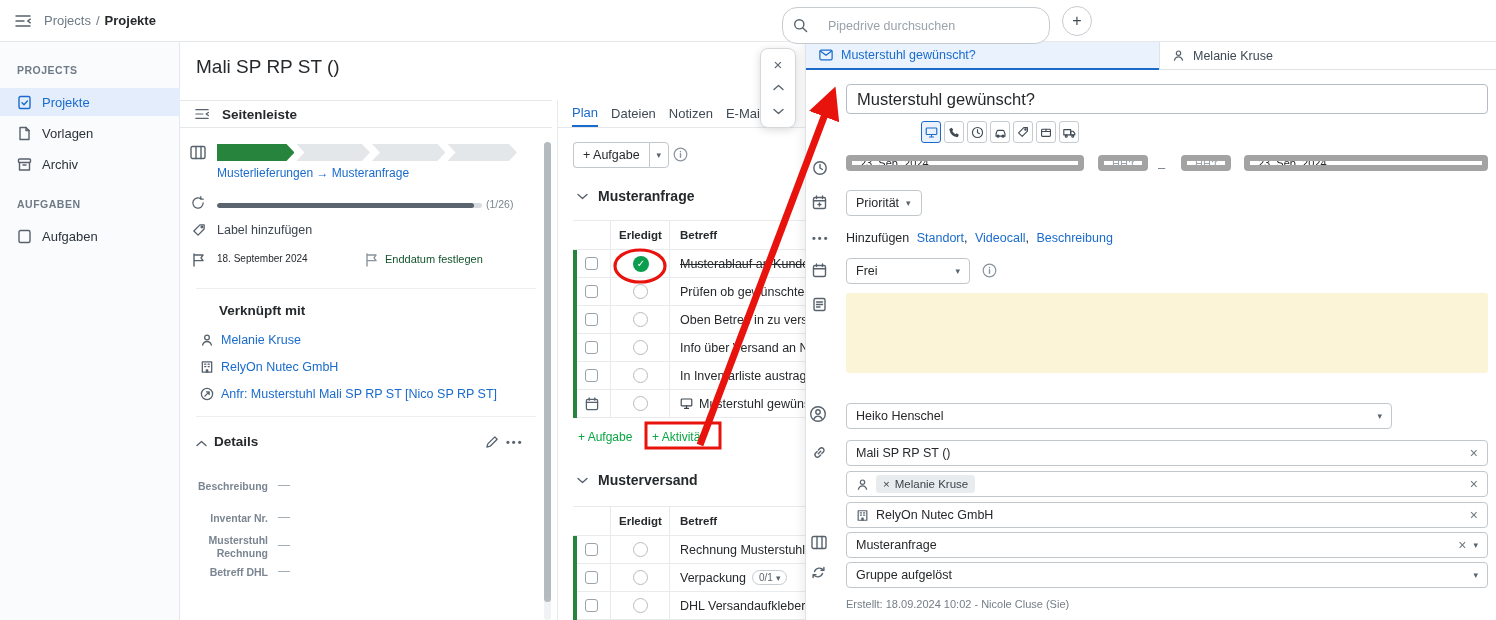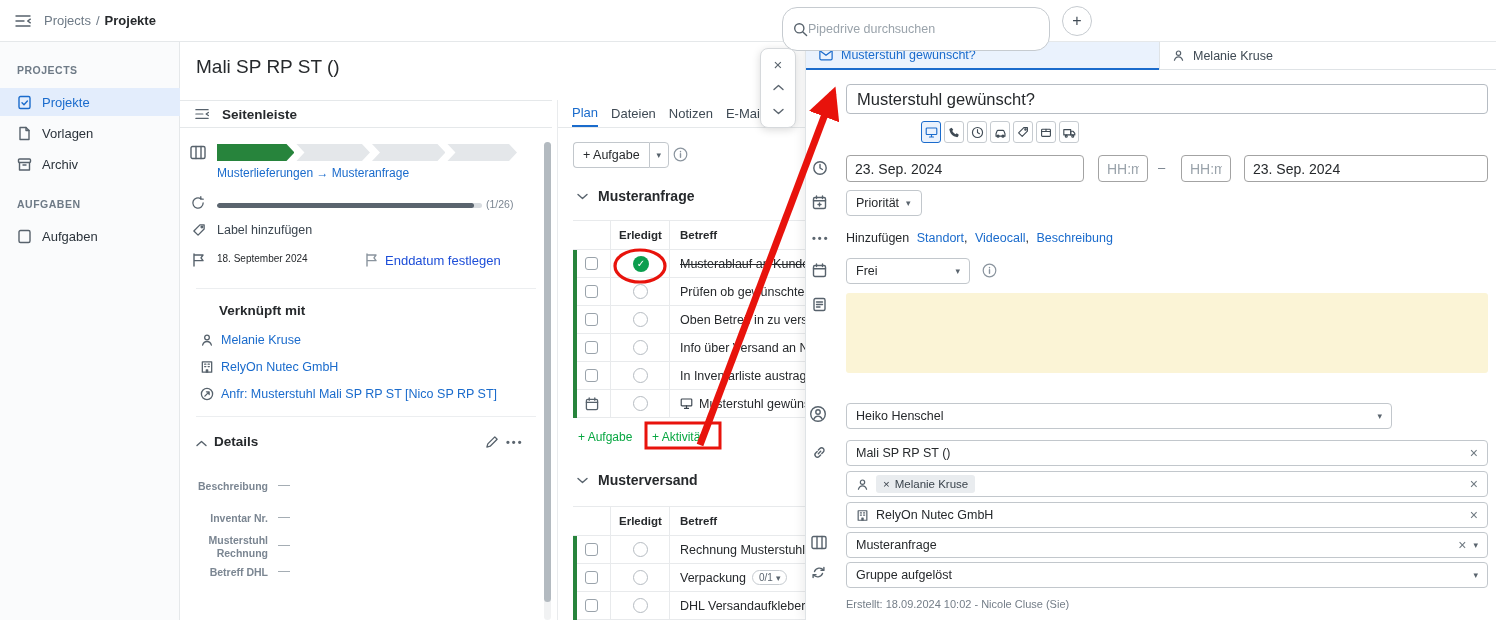--- a/index.html
+++ b/index.html
@@ -9,21 +9,21 @@
   .ico{color:#57626c;display:inline-flex;align-items:center;justify-content:center}
   svg.i{stroke:currentColor;fill:none;stroke-width:1.4;stroke-linecap:round;stroke-linejoin:round}
   .blue{color:#1a6bcc}
   .link{color:#1a6bcc;cursor:pointer}
   .glink{color:#08a742;cursor:pointer;font-size:12px}
 
   
   #topbar{position:absolute;left:0;top:0;width:1496px;height:42px;background:#fff;border-bottom:1px solid #e5e8ea;z-index:20}
   .bc-gray{color:#6e7a86;font-size:13px;margin-right:5px}
   .bc-cur{color:#26292c;font-weight:700;font-size:13px}
-  #searchbox{position:absolute;left:782px;top:7px;width:268px;height:44px;border:1px solid #c6cbd0;border-radius:15px;display:flex;align-items:center;padding:0 10px;gap:0;background:#fff}
+  #searchbox{position:absolute;left:782px;top:7px;width:268px;height:37px;border:1px solid #c6cbd0;border-radius:15px;display:flex;align-items:center;padding:0 10px;gap:20px;background:#fff}
   #searchbox input{border:none;outline:none;flex:1;font-size:12.5px;font-family:inherit;background:transparent}
   #searchbox input::placeholder{color:#8a949e}
   #plusbtn{position:absolute;left:1062px;top:6px;width:30px;height:30px;border:1px solid #c6cbd0;border-radius:50%;background:#fff;font-size:16px;color:#3f4a54;display:flex;align-items:center;justify-content:center;cursor:pointer}
 
   
   #sidebar{position:absolute;left:0;top:42px;width:180px;height:578px;background:#fafbfc;border-right:1px solid #e5e8ea;z-index:2}
   .sb-head{position:absolute;left:17px;font-size:10.5px;font-weight:700;letter-spacing:.5px;color:#6e7a86}
   .sb-item{position:absolute;left:0;width:180px;height:28px;display:flex;align-items:center;gap:10px;padding-left:17px;font-size:13px;color:#2b333b;cursor:pointer}
   .sb-item.active{background:#e3edfc;color:#1a6bcc}
   .sb-item.active .ico{color:#1a6bcc}
@@ -76,21 +76,21 @@
   #floatnav .fbtn{width:24px;height:22px;display:flex;align-items:center;justify-content:center;color:#5a646e;cursor:pointer}
 
   
   #dialog{position:absolute;left:805px;top:42px;width:691px;height:578px;background:#fff;border-left:1px solid #dfe3e6;box-shadow:-3px 0 10px rgba(0,0,0,.07);z-index:10}
   .dtab{position:absolute;top:0;height:28px;display:flex;align-items:center;gap:8px;font-size:12.5px;cursor:pointer}
   #dtab1{left:0;width:353px;background:#eaf2fd;border-bottom:2px solid #1a6bcc;padding-left:13px;color:#1a6bcc}
   #dtab2{left:353px;width:338px;border-bottom:1px solid #dfe3e6;border-left:1px solid #dfe3e6;padding-left:12px;color:#3f4a54}
   #dtitle{position:absolute;left:40px;top:42px;width:642px;height:30px;border:1px solid #b6bcc3;border-radius:4px;font-size:16.5px;padding:0 10px;color:#26292c;outline:none;font-family:inherit}
   .tb{width:20px;height:22px;border:1px solid #c6cbd0;border-radius:3px;display:flex;align-items:center;justify-content:center;background:#fff;color:#3f4a54;cursor:pointer;flex:none}
   .tb.sel{border-color:#1a6bcc;background:#eaf2fd;color:#1a6bcc}
-  .inp{position:absolute;height:27px;border:1px solid #a3a3a3;border-radius:4px;font-size:14px;padding:0 8px;color:#26292c;outline:none;font-family:inherit}
+  .inp{position:absolute;height:16px;border:6px solid #a3a3a3;border-radius:4px;font-size:11px;padding:0 8px;color:#26292c;outline:none;font-family:inherit}
   .inp::placeholder,#searchbox input::placeholder{color:#9aa3ab}
   .fld{position:absolute;height:26px;border:1px solid #c2c7cc;border-radius:4px;background:#fff;display:flex;align-items:center;font-size:12.5px;padding:0 9px;gap:7px;cursor:pointer}
   .fld .x{margin-left:auto;color:#6e7880;font-size:14px;cursor:pointer;line-height:1}
   .caret{color:#5a646e;font-size:9px}
   .chip{background:#e9ecef;border-radius:3px;height:18px;display:inline-flex;align-items:center;gap:5px;padding:0 7px;font-size:11.5px;color:#3a434c}
   #notes{position:absolute;left:40px;top:251px;width:642px;height:80px;background:#fbf4d6;border:none;border-radius:3px;resize:none;outline:none;font-family:inherit}
   .hint{font-size:11px;color:#747e88}
   .rowico{position:absolute;left:6px}
   .dots{letter-spacing:2px;color:#5a646e;font-size:11px;font-weight:700}
 
@@ -218,21 +218,21 @@
       <svg class="i" width="13" height="14" viewBox="0 0 13 14">
           <path d="M2 1v12M2 2h9L9 4.8 11 7.6H2"></path>
         </svg>
     </span>
     <span class="abs" style="left:37px;top:211px;font-size:10px">18. September 2024</span>
     <span class="abs ico" style="left:185px;top:211px;color:#8a949e">
       <svg class="i" width="13" height="14" viewBox="0 0 13 14">
           <path d="M2 1v12M2 2h9L9 4.8 11 7.6H2"></path>
         </svg>
     </span>
-    <span class="abs" style="left:205px;top:211px;font-size:13px;color:#1d4ed8;cursor:pointer">Enddatum festlegen</span>
+    <span class="abs" style="left:205px;top:211px;font-size:11px;color:#14532d;cursor:pointer">Enddatum festlegen</span>
 
     <div class="divider" style="top:246px"></div>
 
     <b class="abs" style="left:39px;top:261px;font-size:13.5px">Verknüpft mit</b>
 
     <span class="abs ico" style="left:20px;top:291px">
       <svg class="i" width="14" height="14" viewBox="0 0 15 15">
           <circle cx="7.5" cy="4.8" r="2.5"></circle>
           <path d="M2.8 13c.8-2.7 2.6-3.9 4.7-3.9s3.9 1.2 4.7 3.9"></path>
         </svg>

